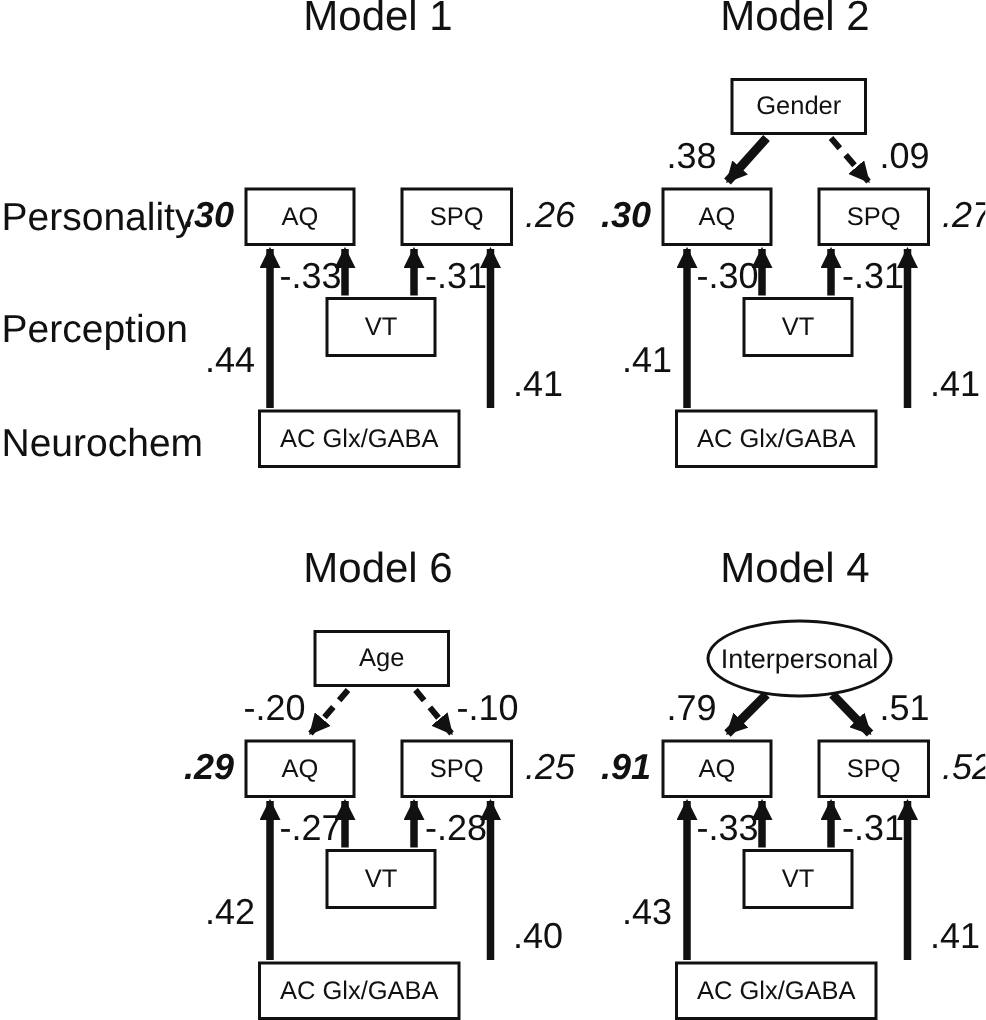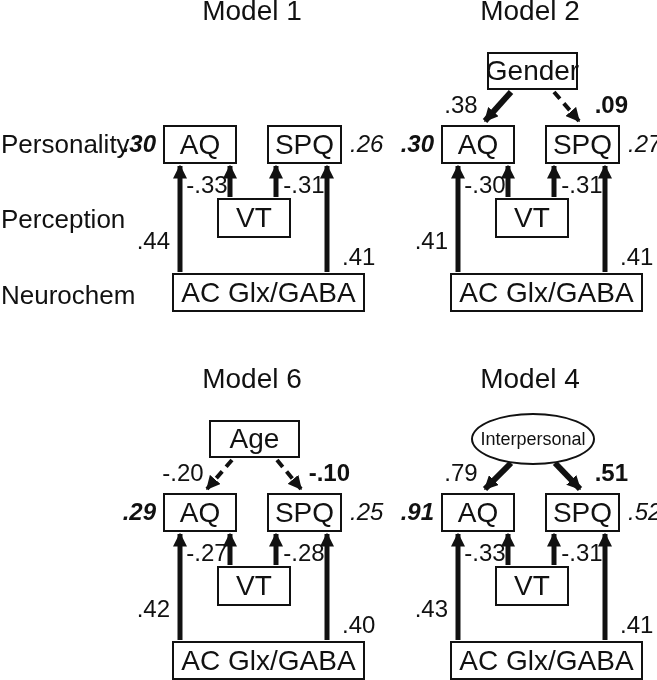--- a/index.html
+++ b/index.html
@@ -23,45 +23,45 @@
   .model svg.arrows { position:absolute; left:0; top:0; }
   .title {
     position:absolute; left:47px; top:-5px; width:360px;
     text-align:center; font-size:28px; line-height:32px; font-weight:400;
     white-space:nowrap;
   }
   .box {
     position:absolute;
     border:2.5px solid #111; background:#fff;
     display:flex; align-items:center; justify-content:center;
-    font-size:28px; white-space:nowrap;
+    font-size:17px; white-space:nowrap;
   }
   .box-aq    { left:138px; top:125px; width:74px;  height:39px; }
   .box-spq   { left:242px; top:125px; width:75px;  height:39px; }
   .box-vt    { left:192px; top:198px; width:74px;  height:40px; }
-  .box-neuro { left:147px; top:273px; width:193px; height:39px; }
+  .box-neuro { left:147px; top:273px; width:135px; height:39px; }
   .box-cov   { left:184px; top:52px;  width:91px;  height:38px; }
   .ellipse-cov {
     left:168px; top:45px; width:124px; height:52px;
     border-radius:50%; font-size:18px;
   }
   .num {
     position:absolute;
     font-size:24px; line-height:24px;
     white-space:nowrap;
   }
   .em { font-style:italic; }
   .lbl-r2-left  { left:81px;  top:132px; width:50px; text-align:right;font-weight:bold; }
   .lbl-r2-right { left:325px; top:132px; text-align:left; }
   .lbl-vt-aq    { left:157px; top:173px; width:50px; text-align:center; }
   .lbl-vt-spq   { left:254px; top:173px; width:50px; text-align:center; }
   .lbl-n-aq     { left:95px;  top:229px; width:50px; text-align:right; }
   .lbl-n-spq    { left:317px; top:245px; text-align:left; }
   .lbl-cov-aq   { left:133px; top:93px;  width:50px; text-align:center; }
-  .lbl-cov-spq  { left:275px; top:93px;  width:50px; text-align:right;font-weight:bold; }
+  .lbl-cov-spq  { left:275px; top:93px;  width:50px; text-align:center; }
   .ln   { stroke:#111; stroke-width:5; }
   .ln-s { stroke:#111; stroke-width:6; }
   .ln-d { stroke:#111; stroke-width:4; stroke-dasharray:9 6; }
   marker path { fill:#111; }
 </style>
 </head>
 <body>
 
 <div class="canvas">
 

